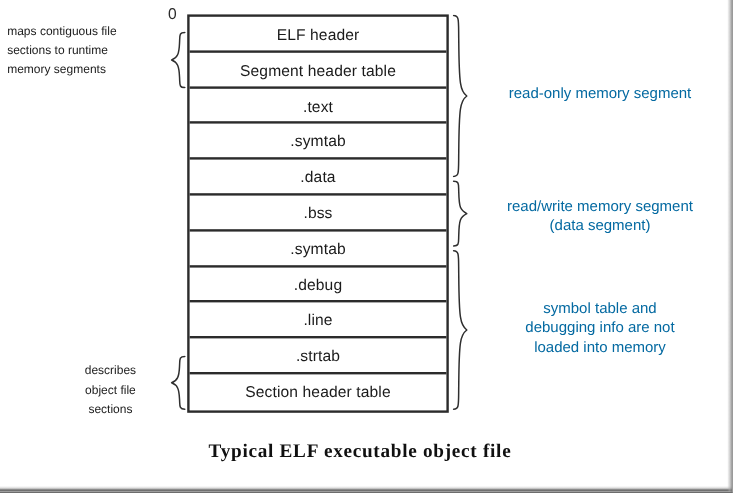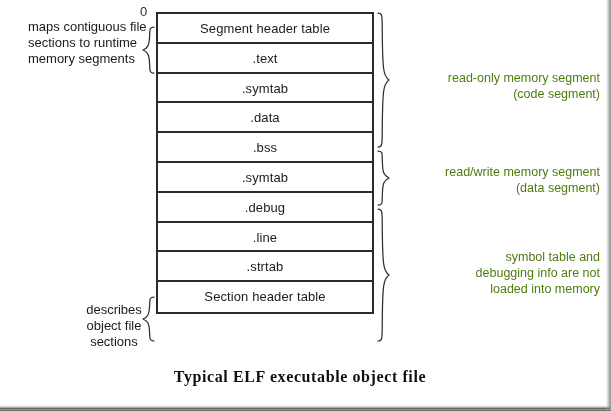--- a/index.html
+++ b/index.html
@@ -80,45 +80,44 @@
     left: 140px;
     top: 4px;
     font-size: 13px;
     color: #2b2b2b;
   }
 
   
   .left-note {
     position: absolute;
     text-align: left;
-    font-size: 13px;
+    font-size: 10px;
     line-height: 16px;
     color: #1b1b1b;
-    margin-left: 22px;
   }
   #note-maps {
     left: 6px;
     top: 19px;
     width: 132px;
     text-align: left;
   }
   #note-describes {
     left: 50px;
     top: 302px;
     width: 84px;
     text-align: center;
   }
 
   
   .right-note {
     position: absolute;
     font-size: 12.5px;
     line-height: 16px;
-    color: #4d7c0f;
-    text-align: right;
+    color: #0369a1;
+    text-align: center;
   }
   #note-readonly  { left: 400px; top: 70px;  width: 200px; }
   #note-readwrite { left: 400px; top: 164px; width: 200px; }
   #note-symtab    { left: 400px; top: 249px; width: 200px; }
 
   
   .brace {
     position: absolute;
     pointer-events: none;
   }
@@ -165,20 +164,21 @@
 
   <svg class="brace" style="left:140px; top:26px;" width="16" height="48" viewBox="0 0 16 48">
     <path d="M14 1 C9 1 10 4 9.6 10 C9.2 19 8 22 3 24 C8 26 9.2 29 9.6 38 C10 44 9 47 14 47"></path>
   </svg>
 
   <svg class="brace" style="left:140px; top:296px;" width="16" height="46" viewBox="0 0 16 46">
     <path d="M14 1 C9 1 10 4 9.6 9.5 C9.2 18 8 21 3 23 C8 25 9.2 28 9.6 36.5 C10 42 9 45 14 45"></path>
   </svg>
 
   <div id="section-table">
+    <div class="section-row">ELF header</div>
     <div class="section-row">Segment header table</div>
     <div class="section-row">.text</div>
     <div class="section-row">.symtab</div>
     <div class="section-row">.data</div>
     <div class="section-row">.bss</div>
     <div class="section-row">.symtab</div>
     <div class="section-row">.debug</div>
     <div class="section-row">.line</div>
     <div class="section-row">.strtab</div>
     <div class="section-row">Section header table</div>
@@ -191,21 +191,20 @@
   <svg class="brace" style="left:376px; top:150px;" width="16" height="56" viewBox="0 0 16 56">
     <path d="M2 1 C7 1 6 4 6.3 10 C6.6 23 7.5 25 13 28 C7.5 31 6.6 33 6.3 46 C6 52 7 55 2 55"></path>
   </svg>
 
   <svg class="brace" style="left:376px; top:208px;" width="16" height="134" viewBox="0 0 16 134">
     <path d="M2 1 C7 1 6 5 6.3 22 C6.6 57 7.5 63 13 67 C7.5 71 6.6 77 6.3 112 C6 129 7 133 2 133"></path>
   </svg>
 
   <div class="right-note" id="note-readonly">
     <div>read-only memory segment</div>
-    <div>(code segment)</div>
   </div>
 
   <div class="right-note" id="note-readwrite">
     <div>read/write memory segment</div>
     <div>(data segment)</div>
   </div>
 
   <div class="right-note" id="note-symtab">
     <div>symbol table and</div>
     <div>debugging info are not</div>

